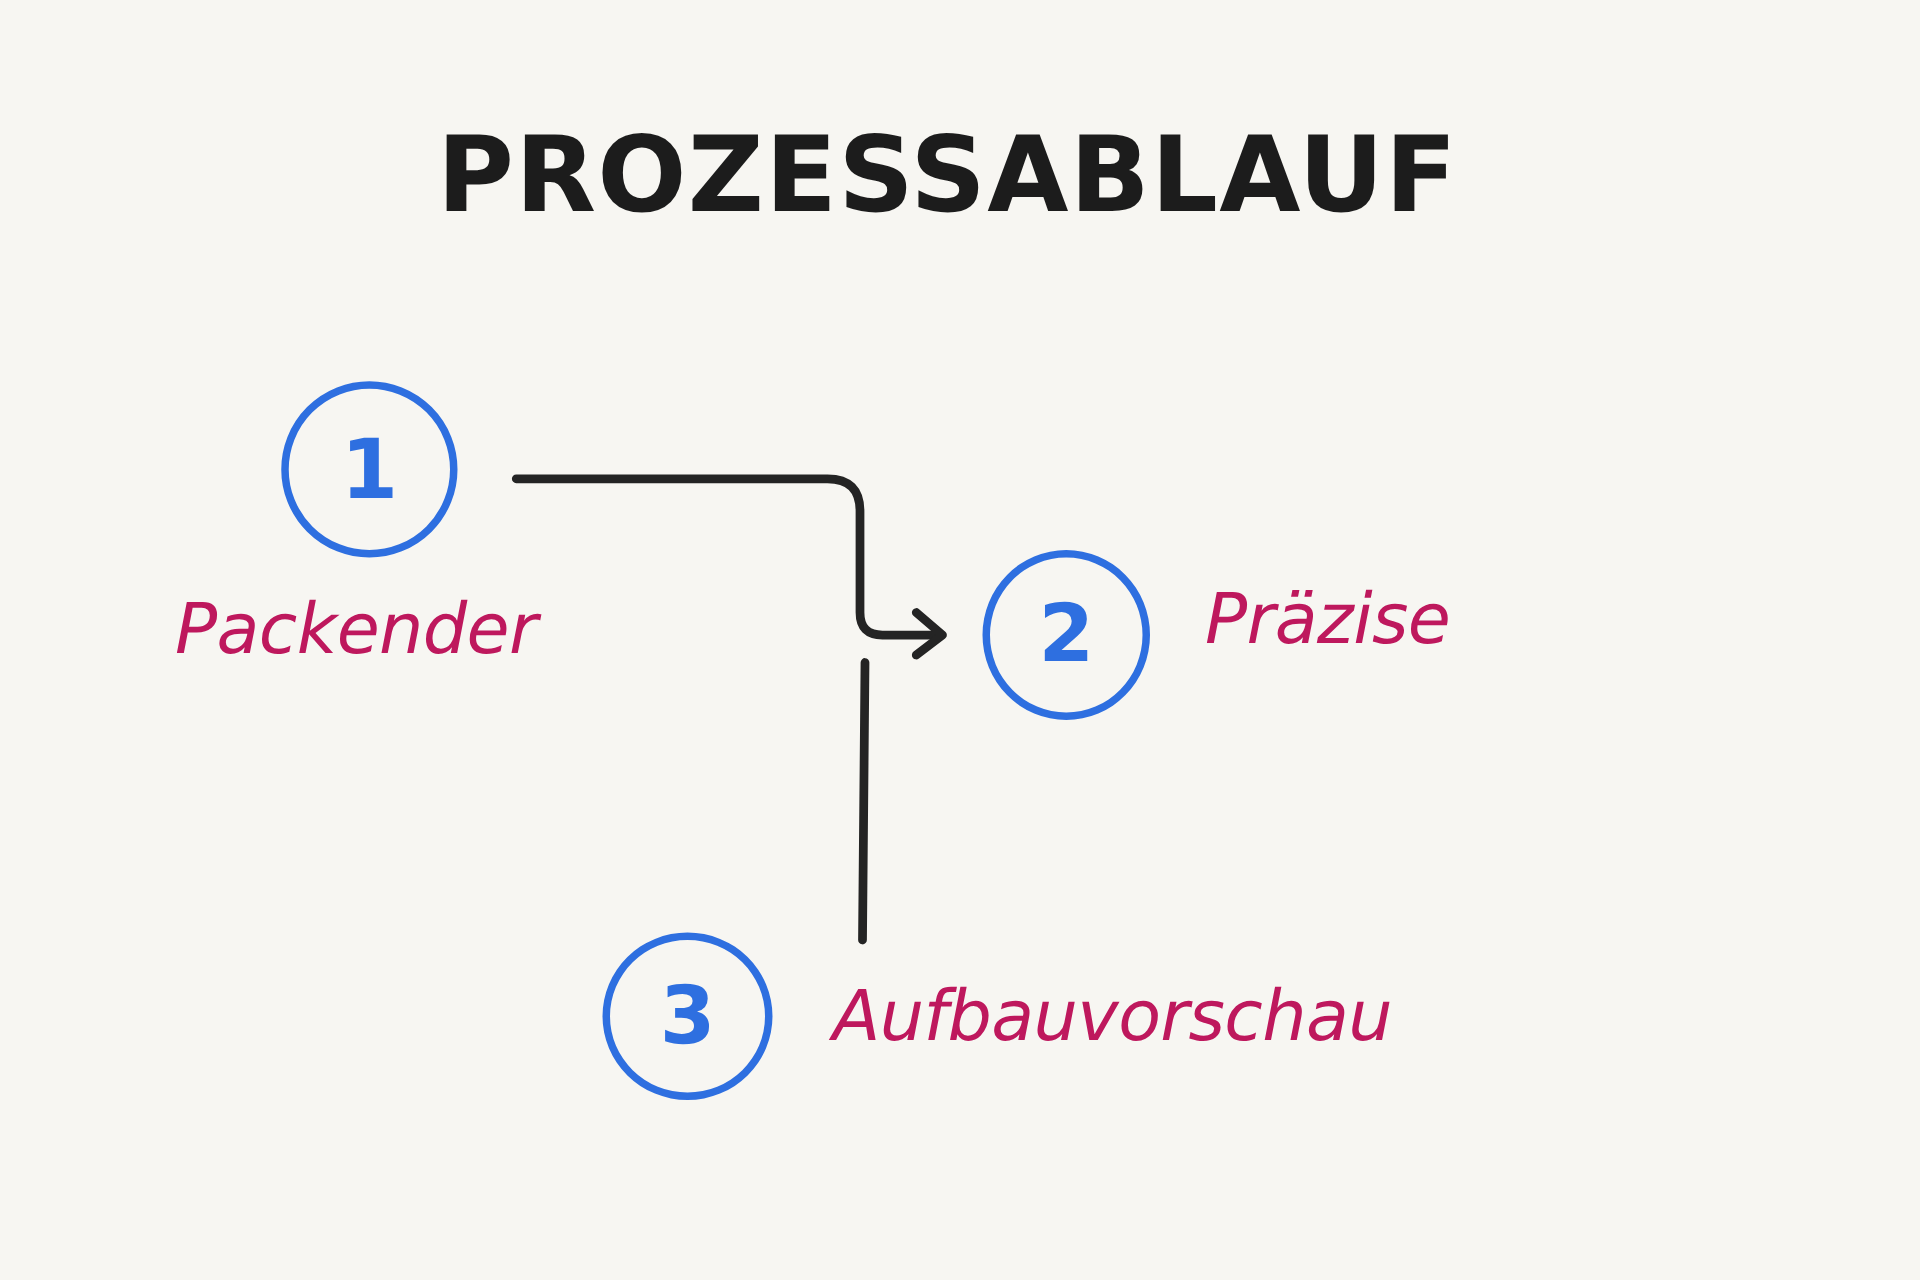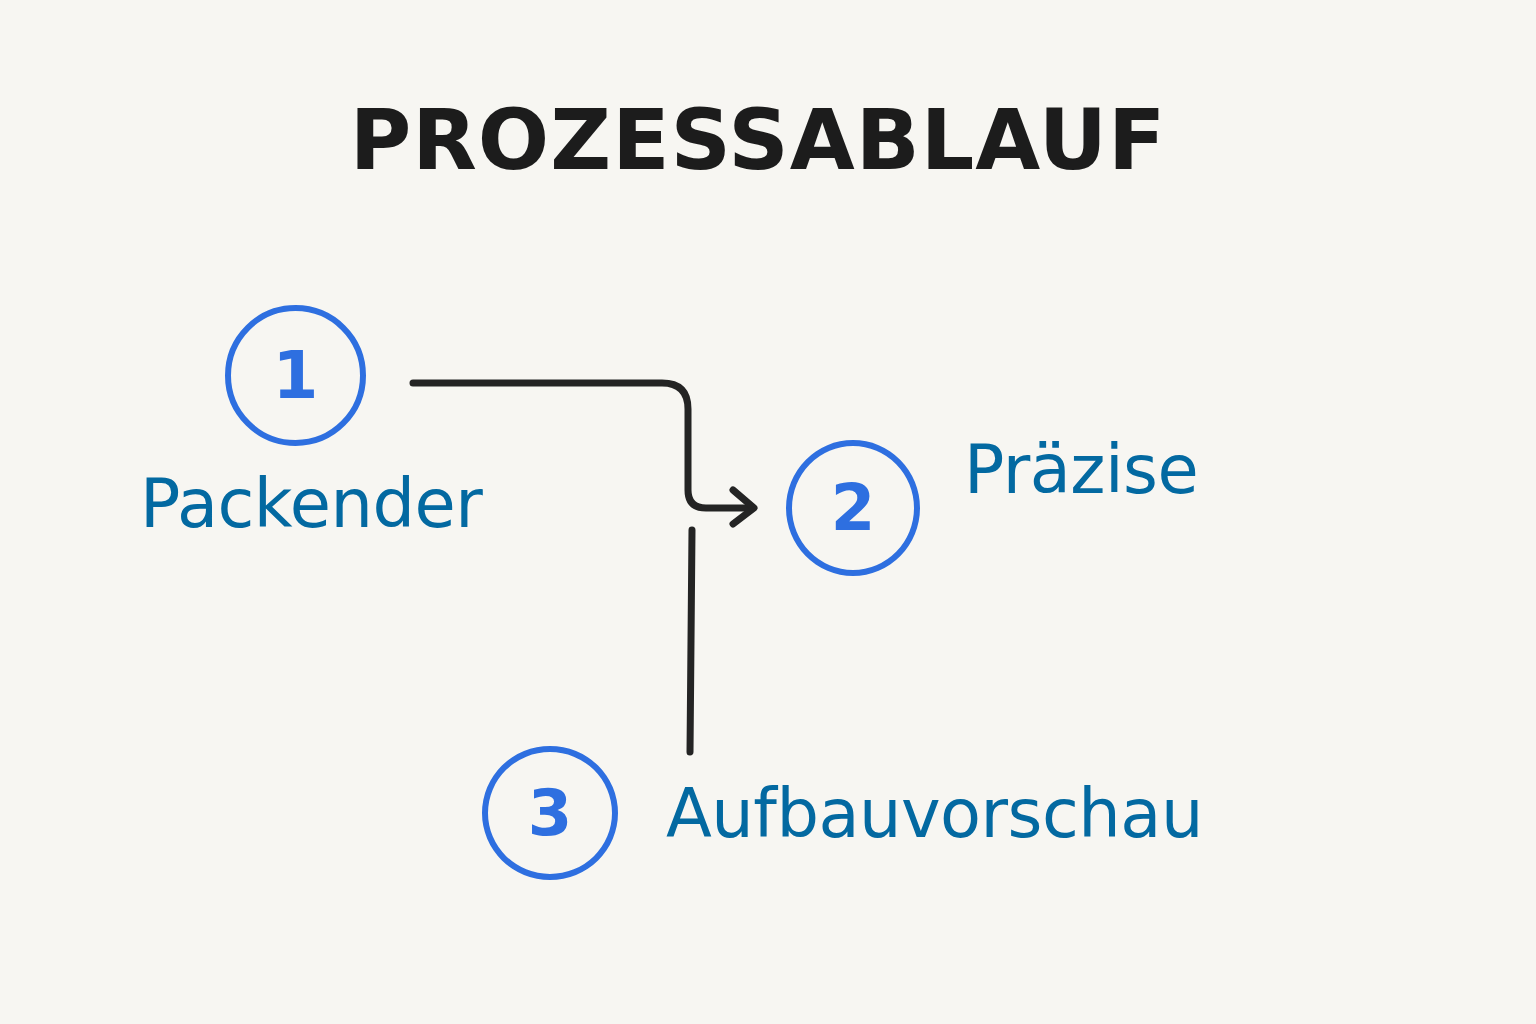--- a/index.html
+++ b/index.html
@@ -47,26 +47,27 @@
       display: flex;
       align-items: center;
       justify-content: center;
       color: #2e6fe0;
       font-weight: bold;
       font-family: "DejaVu Sans", "Liberation Sans", sans-serif;
     }
     .step-label {
       position: absolute;
       font-family: "DejaVu Sans", "Liberation Sans", sans-serif;
-      font-size: 67px;
+      font-size: 56px;
       line-height: 84px;
-      color: #0369a1;
+      color: #be185d;
       white-space: nowrap;
       font-weight: 500;
       letter-spacing: -0.5px;
+      font-style: italic;
     }
     .step-label span {
       display: block;
     }
   </style>
 </head>
 <body>
 
 <div class="canvas">
 
@@ -87,21 +88,21 @@
   <div class="step-circle" style="left:225px; top:305px; width:141px; height:141px; font-size:66px;">
     <span>1</span>
   </div>
   <div class="step-label" style="left:140px; top:462px;">
     <span>Packender</span>
   </div>
 
   <div class="step-circle" style="left:786px; top:440px; width:134px; height:136px; font-size:64px;">
     <span>2</span>
   </div>
-  <div class="step-label" style="left:964px; top:428px;">
+  <div class="step-label" style="left:964px; top:454px;">
     <span>Präzise</span>
   </div>
 
   <div class="step-circle" style="left:482px; top:746px; width:136px; height:134px; font-size:64px;">
     <span>3</span>
   </div>
   <div class="step-label" style="left:666px; top:772px;text-align:right;">
     <span>Aufbauvorschau</span>
   </div>
 

